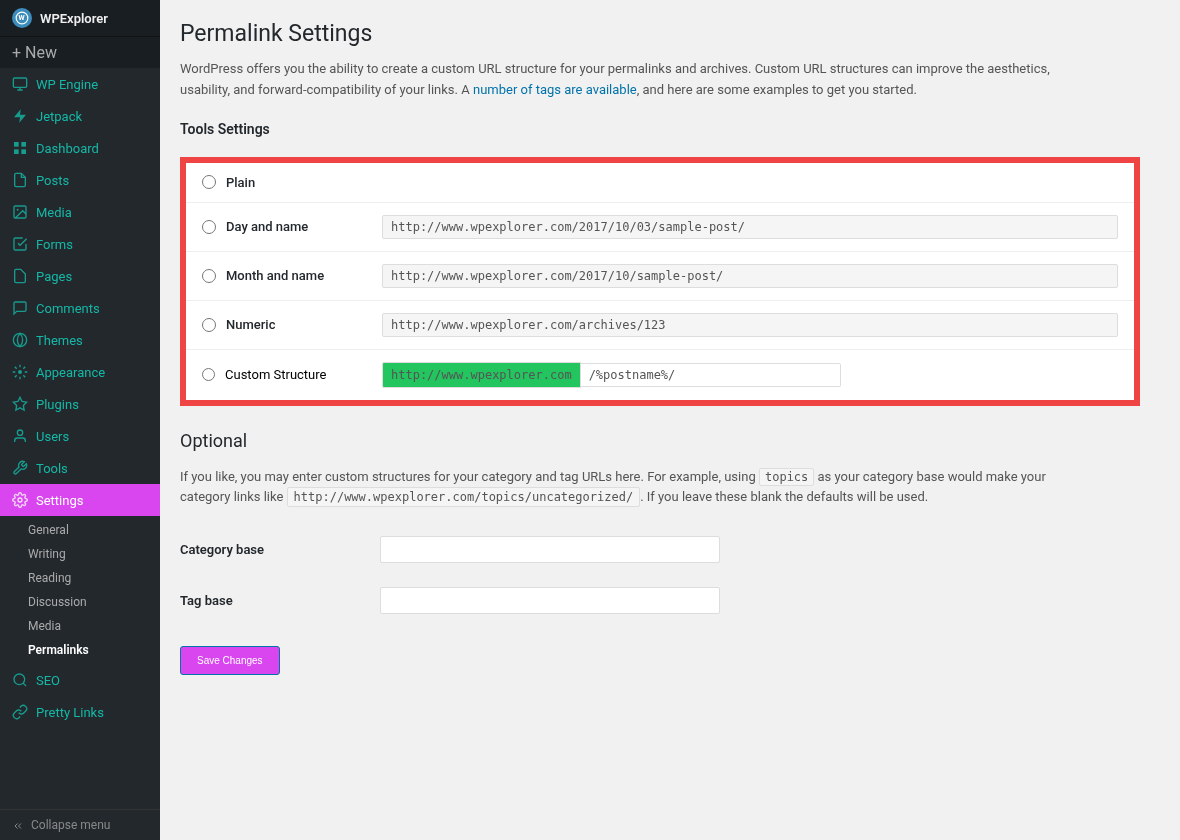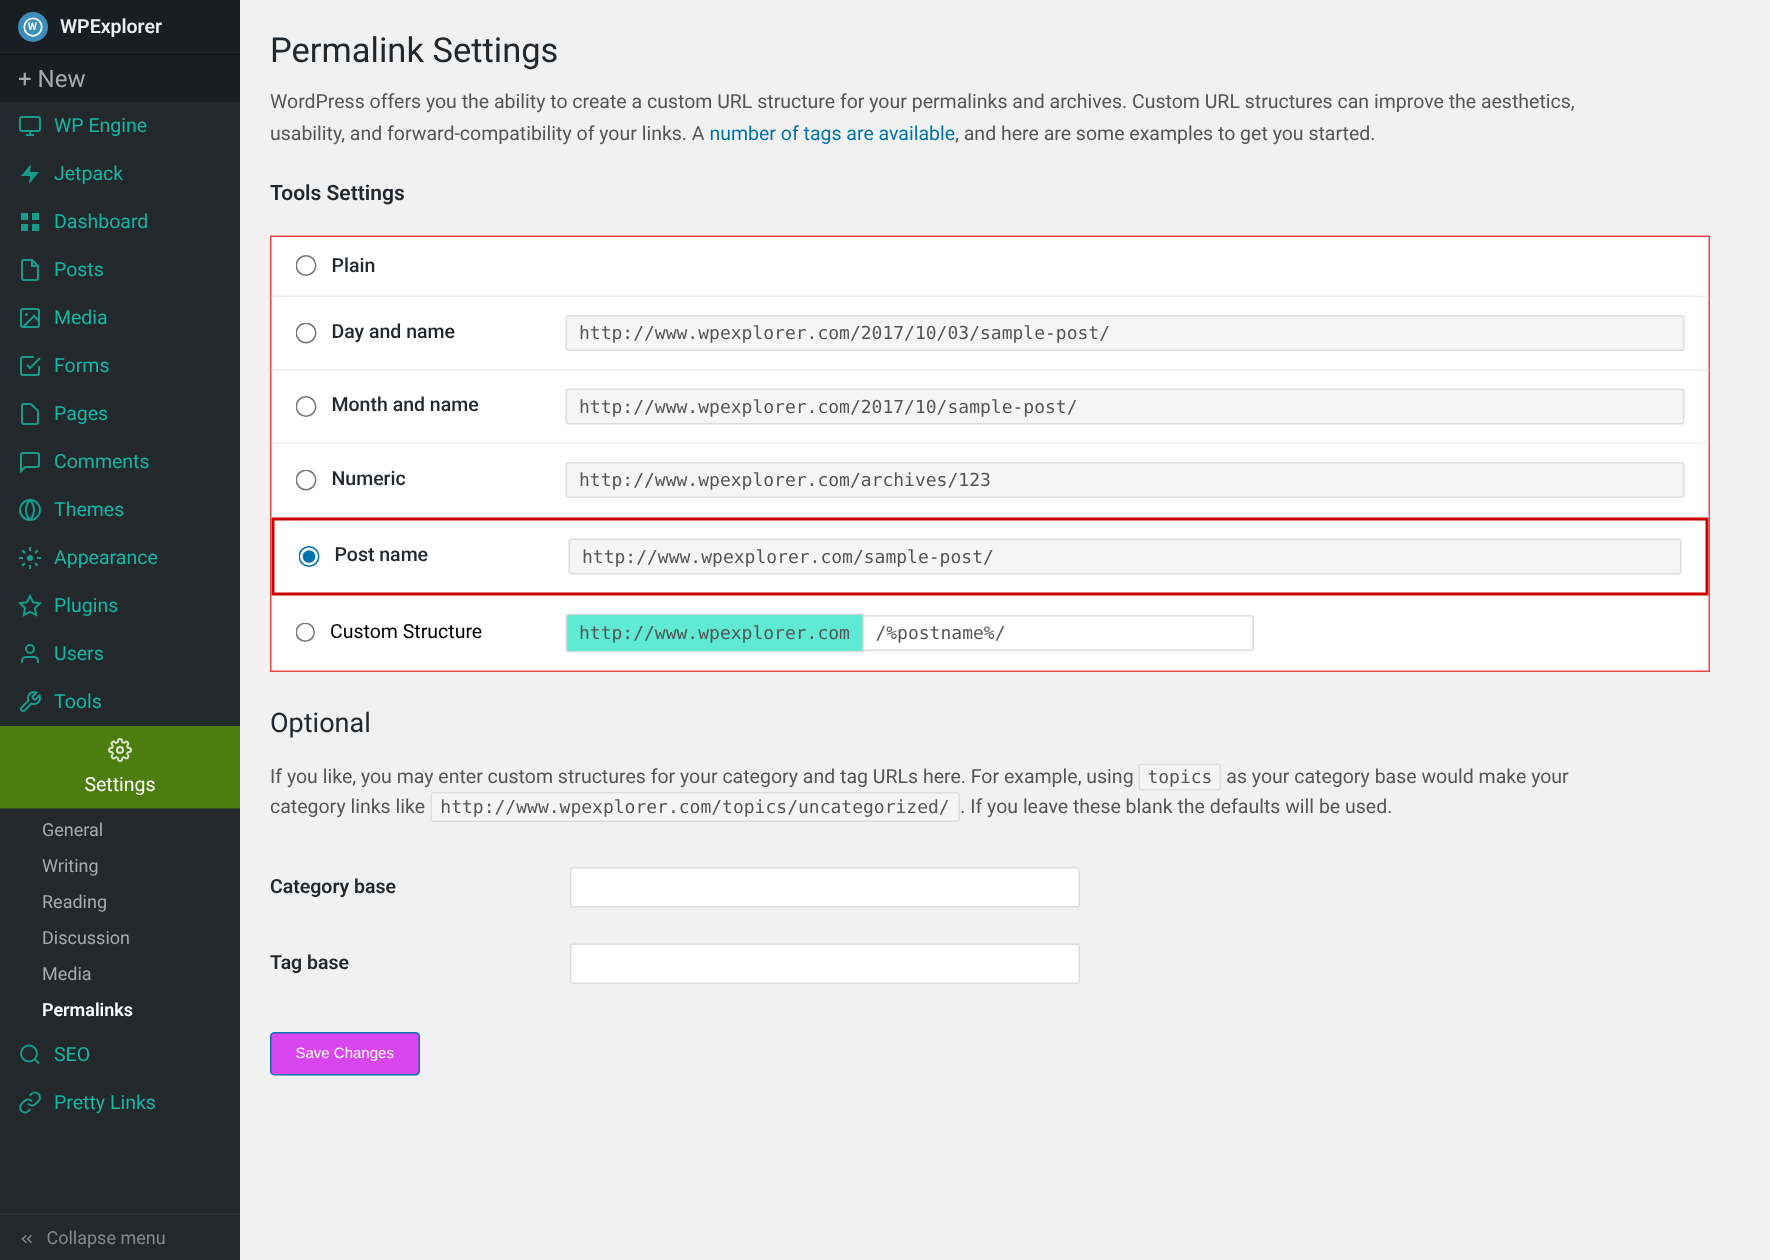--- a/index.html
+++ b/index.html
@@ -48,21 +48,21 @@
     .nav-item {
       display: flex;
       align-items: center;
       gap: 8px;
       padding: 8px 12px;
       color: #14b8a6;
       cursor: pointer;
       font-size: 13px;
       text-decoration: none;
     }
-    .nav-item.active { background: #4d7c0f; color: #fff; flex-direction: column; }
+    .nav-item.active { background: #d946ef; color: #fff; }
 
     .sub-nav { padding: 2px 0; }
     .sub-nav-item {
       display: block;
       padding: 5px 12px 5px 28px;
       color: #aaa;
       cursor: pointer;
       font-size: 12px;
     }
     .sub-nav-item.active { color: #fff; font-weight: 600; }
@@ -158,21 +158,21 @@
     .custom-structure-inputs {
       display: flex;
       align-items: center;
       flex: 1;
       gap: 0;
     }
     .custom-url-base {
       font-family: Consolas, monospace;
       font-size: 12px;
       color: #555;
-      background: #5eead4;
+      background: #22c55e;
       border: 1px solid #ddd;
       padding: 5px 8px;
       border-radius: 2px 0 0 2px;
     }
     .custom-url-input {
       font-family: Consolas, monospace;
       font-size: 12px;
       border: 1px solid #ddd;
       border-left: none;
       padding: 4px 8px;
@@ -397,21 +397,21 @@
 
 <div id="main">
   <h1 class="page-title">Permalink Settings</h1>
 
   <p class="description-text">
     <span>WordPress offers you the ability to create a custom URL structure for your permalinks and archives. Custom URL structures can improve the aesthetics, usability, and forward-compatibility of your links. A </span><a href="#">number of tags are available</a><span>, and here are some examples to get you started.</span>
   </p>
 
   <h2 class="section-title">Tools Settings</h2>
 
-  <div style="background:#fff; border:1px solid #ef4444; max-width:960px;">
+  <div style="background:#fff; border:6px solid #ef4444; max-width:960px;">
 
     <div class="settings-row">
       <div class="radio-wrap">
         <input type="radio" name="permalink" id="plain" style="">
         <label for="plain" class="label-text">Plain</label>
       </div>
     </div>
 
     <div class="settings-row">
       <div class="radio-wrap">
@@ -430,27 +430,20 @@
     </div>
 
     <div class="settings-row">
       <div class="radio-wrap">
         <input type="radio" name="permalink" id="numeric" style="">
         <label for="numeric" class="label-text">Numeric</label>
       </div>
       <span class="url-example">http://www.wpexplorer.com/archives/123</span>
     </div>
 
-    <div class="settings-row" style="border:2px solid #cc0000; background:#fff;">
-      <div class="radio-wrap">
-        <input type="radio" name="permalink" id="post-name" checked="" style="">
-        <label for="post-name" class="label-text">Post name</label>
-      </div>
-      <span class="url-example">http://www.wpexplorer.com/sample-post/</span>
-    </div>
 
     <div class="custom-structure-row">
       <div class="radio-wrap">
         <input type="radio" name="permalink" id="custom" style="">
         <label for="custom" class="label-text">Custom Structure</label>
       </div>
       <div class="custom-structure-inputs">
         <span class="custom-url-base">http://www.wpexplorer.com</span>
         <input type="text" class="custom-url-input" value="/%postname%/" style="">
       </div>

